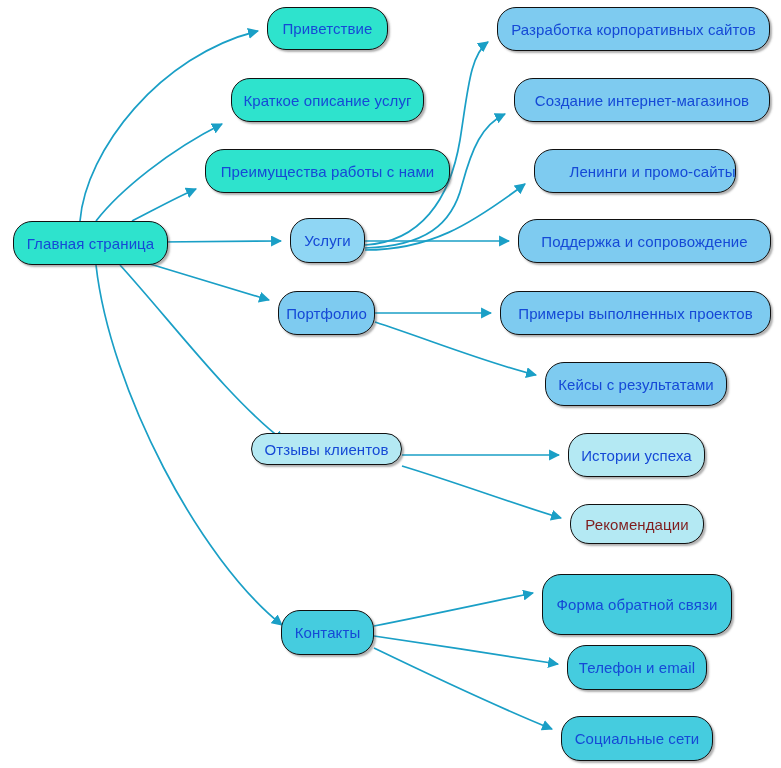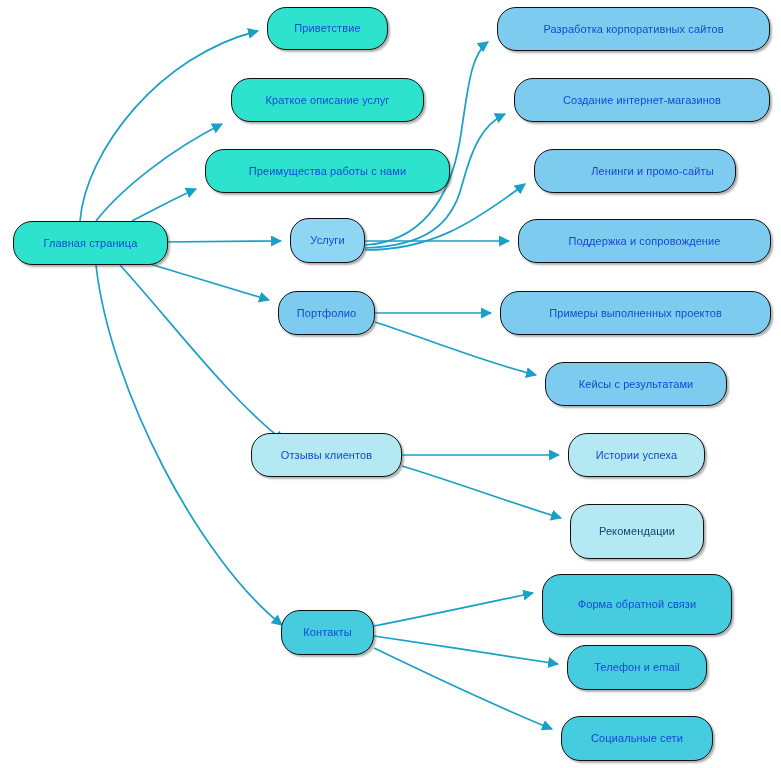--- a/index.html
+++ b/index.html
@@ -27,21 +27,21 @@
   }
   .node {
     position: absolute;
     box-sizing: border-box;
     display: flex;
     align-items: center;
     justify-content: center;
     border: 1.6px solid #111111;
     border-radius: 19px;
     color: #1549d6;
-    font-size: 11px;
+    font-size: 15px;
     letter-spacing: 0.1px;
     line-height: 1;
     white-space: nowrap;
     box-shadow: 2px 2px 2px rgba(80, 80, 80, 0.45);
     z-index: 3;
   }
   .node .node-label {
     pointer-events: none;
   }
 </style>
@@ -90,21 +90,21 @@
       </div>
       <div class="node" style="left: 205px; top: 149px; width: 245px; height: 44px; background: rgb(46, 227, 205); border-color: rgb(17, 17, 17); color: rgb(21, 73, 214);">
         <span class="node-label">Преимущества работы с нами</span>
       </div>
       <div class="node" style="left: 290px; top: 218px; width: 75px; height: 45px; background: rgb(143, 214, 244); border-color: rgb(17, 17, 17); color: rgb(21, 73, 214);">
         <span class="node-label">Услуги</span>
       </div>
       <div class="node" style="left: 278px; top: 291px; width: 97px; height: 44px; background: rgb(126, 203, 240); border-color: rgb(17, 17, 17); color: rgb(21, 73, 214);">
         <span class="node-label">Портфолио</span>
       </div>
-      <div class="node" style="left: 251px; top: 433px; width: 151px; height: 44px; background: rgb(180, 233, 243); border-color: rgb(17, 17, 17); color: rgb(21, 73, 214);">
+      <div class="node" style="left: 251px; top: 433px; width: 151px; height: 32px; background: rgb(180, 233, 243); border-color: rgb(17, 17, 17); color: rgb(21, 73, 214);">
         <span class="node-label">Отзывы клиентов</span>
       </div>
       <div class="node" style="left: 281px; top: 610px; width: 93px; height: 45px; background: rgb(69, 204, 223); border-color: rgb(17, 17, 17); color: rgb(21, 73, 214);">
         <span class="node-label">Контакты</span>
       </div>
       <div class="node" style="left: 497px; top: 7px; width: 273px; height: 44px; background: rgb(126, 203, 240); border-color: rgb(17, 17, 17); color: rgb(21, 73, 214);">
         <span class="node-label">Разработка корпоративных сайтов</span>
       </div>
       <div class="node" style="left: 514px; top: 78px; width: 256px; height: 44px; background: rgb(126, 203, 240); border-color: rgb(17, 17, 17); color: rgb(21, 73, 214);">
         <span class="node-label">Создание интернет-магазинов</span>
@@ -117,21 +117,21 @@
       </div>
       <div class="node" style="left: 500px; top: 291px; width: 271px; height: 44px; background: rgb(126, 203, 240); border-color: rgb(17, 17, 17); color: rgb(21, 73, 214);">
         <span class="node-label">Примеры выполненных проектов</span>
       </div>
       <div class="node" style="left: 545px; top: 362px; width: 182px; height: 44px; background: rgb(126, 203, 240); border-color: rgb(17, 17, 17); color: rgb(21, 73, 214);">
         <span class="node-label">Кейсы с результатами</span>
       </div>
       <div class="node" style="left: 568px; top: 433px; width: 137px; height: 44px; background: rgb(180, 233, 243); border-color: rgb(17, 17, 17); color: rgb(21, 73, 214);">
         <span class="node-label">Истории успеха</span>
       </div>
-      <div class="node" style="left: 570px; top: 504px; width: 134px; height: 55px; background: rgb(180, 233, 243); border-color: rgb(17, 17, 17); color: #0c4a6e;">
+      <div class="node" style="left: 570px; top: 504px; width: 134px; height: 40px; background: rgb(180, 233, 243); border-color: rgb(17, 17, 17); color: #7f1d1d;">
         <span class="node-label">Рекомендации</span>
       </div>
       <div class="node" style="left: 542px; top: 574px; width: 190px; height: 61px; background: rgb(69, 204, 223); border-color: rgb(17, 17, 17); color: rgb(21, 73, 214);">
         <span class="node-label">Форма обратной связи</span>
       </div>
       <div class="node" style="left: 567px; top: 645px; width: 140px; height: 45px; background: rgb(69, 204, 223); border-color: rgb(17, 17, 17); color: rgb(21, 73, 214);">
         <span class="node-label">Телефон и email</span>
       </div>
       <div class="node" style="left: 561px; top: 716px; width: 152px; height: 45px; background: rgb(69, 204, 223); border-color: rgb(17, 17, 17); color: rgb(21, 73, 214);">
         <span class="node-label">Социальные сети</span>

